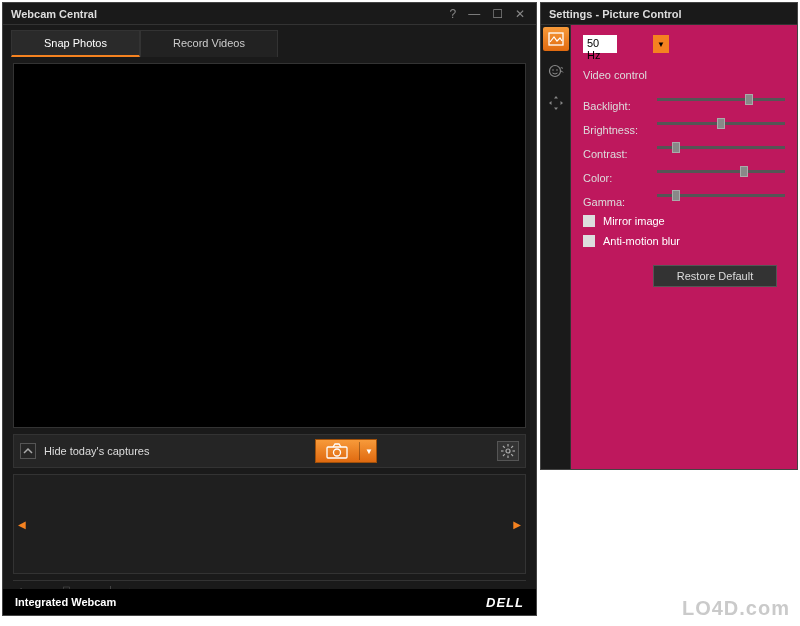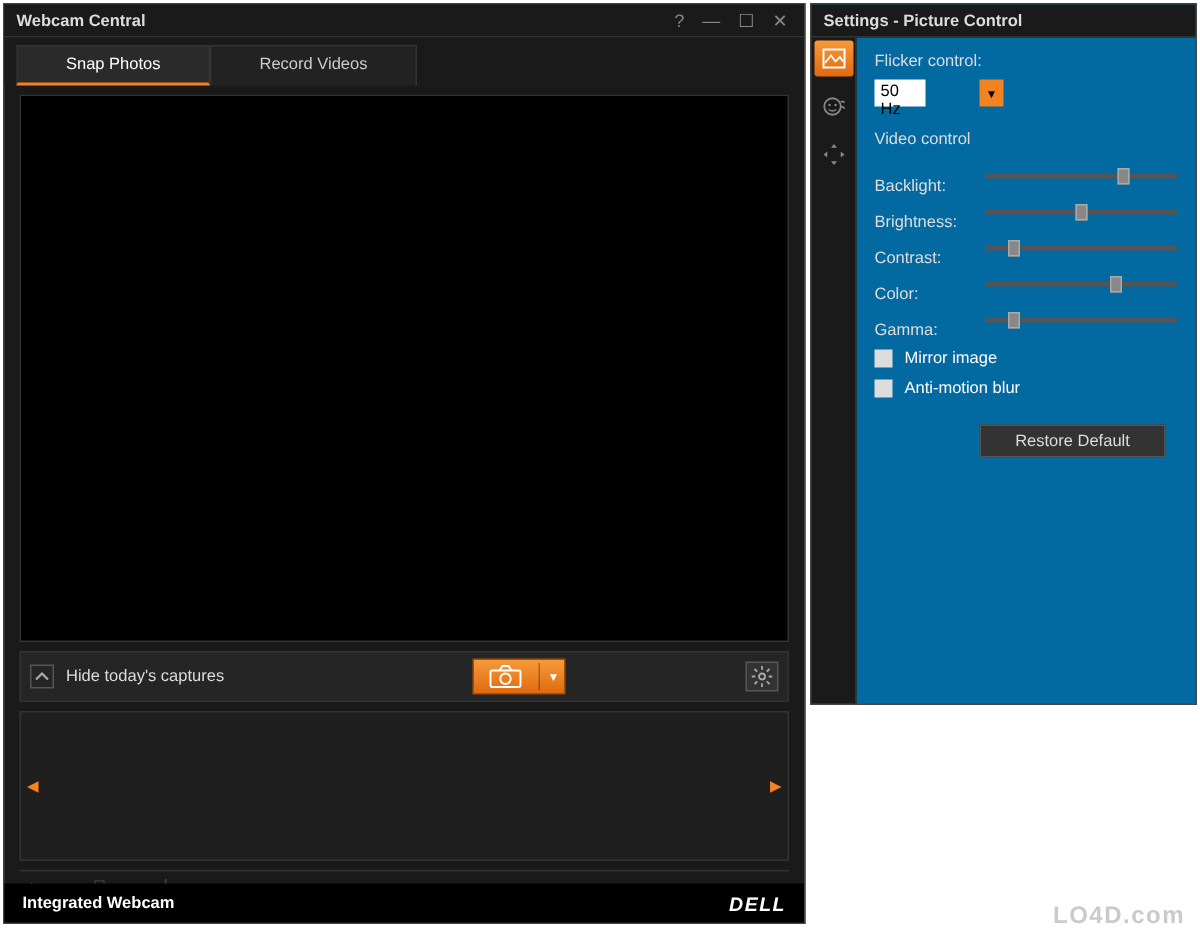--- a/index.html
+++ b/index.html
@@ -147,21 +147,21 @@
   padding: 6px 12px;
   font-weight: bold;
 }
 .dell-logo { margin-left:auto; font-weight:bold; font-size:13px; letter-spacing: 1px; font-style: italic;}
 .settings-window {
   position: absolute;
   left: 540px;
   top: 2px;
   width: 258px;
   height: 468px;
-  background: #0369a1;
+  background: #be185d;
   border: 1px solid #444;
 }
 .settings-body {
   display: flex;
   height: calc(100% - 22px);
 }
 .side-icons {
   width: 30px;
   background: #1a1a1a;
   border-right: 1px solid #333;
@@ -254,21 +254,21 @@
   color: #ddd;
   display: flex;
   align-items: center;
   justify-content: center;
   cursor: pointer;
 }
 .watermark {
   position: absolute;
   bottom: 6px;
   right: 10px;
-  font-size: 16px;
+  font-size: 20px;
   color: rgba(150,150,150,0.5);
   font-weight: bold;
   letter-spacing: 1px;
 }
 </style>
 </head>
 <body>
 
 <div class="main-window">
   <div class="titlebar">
@@ -369,21 +369,20 @@
             <path d="M12.5 8 Q14.5 8 15 9.5" fill="none" stroke="#888"></path>
           </svg>
       </div>
       <div class="side-icon">
         <svg width="16" height="16" viewBox="0 0 16 16">
           <path d="M8 1 L6 3.5 L10 3.5 Z M8 15 L6 12.5 L10 12.5 Z M1 8 L3.5 6 L3.5 10 Z M15 8 L12.5 6 L12.5 10 Z" fill="#888"></path>
         </svg>
       </div>
     </div>
     <div class="settings-content">
-      <div class="section-label">Flicker control:</div>
       <div class="flicker-select">
         <div class="sel-text">50 Hz</div>
         <div class="sel-arrow">▼</div>
       </div>
 
       <div class="section-label">Video control</div>
 
       <div class="slider-row">
         <span class="lbl">Backlight:</span>
         <div class="slider-track">

